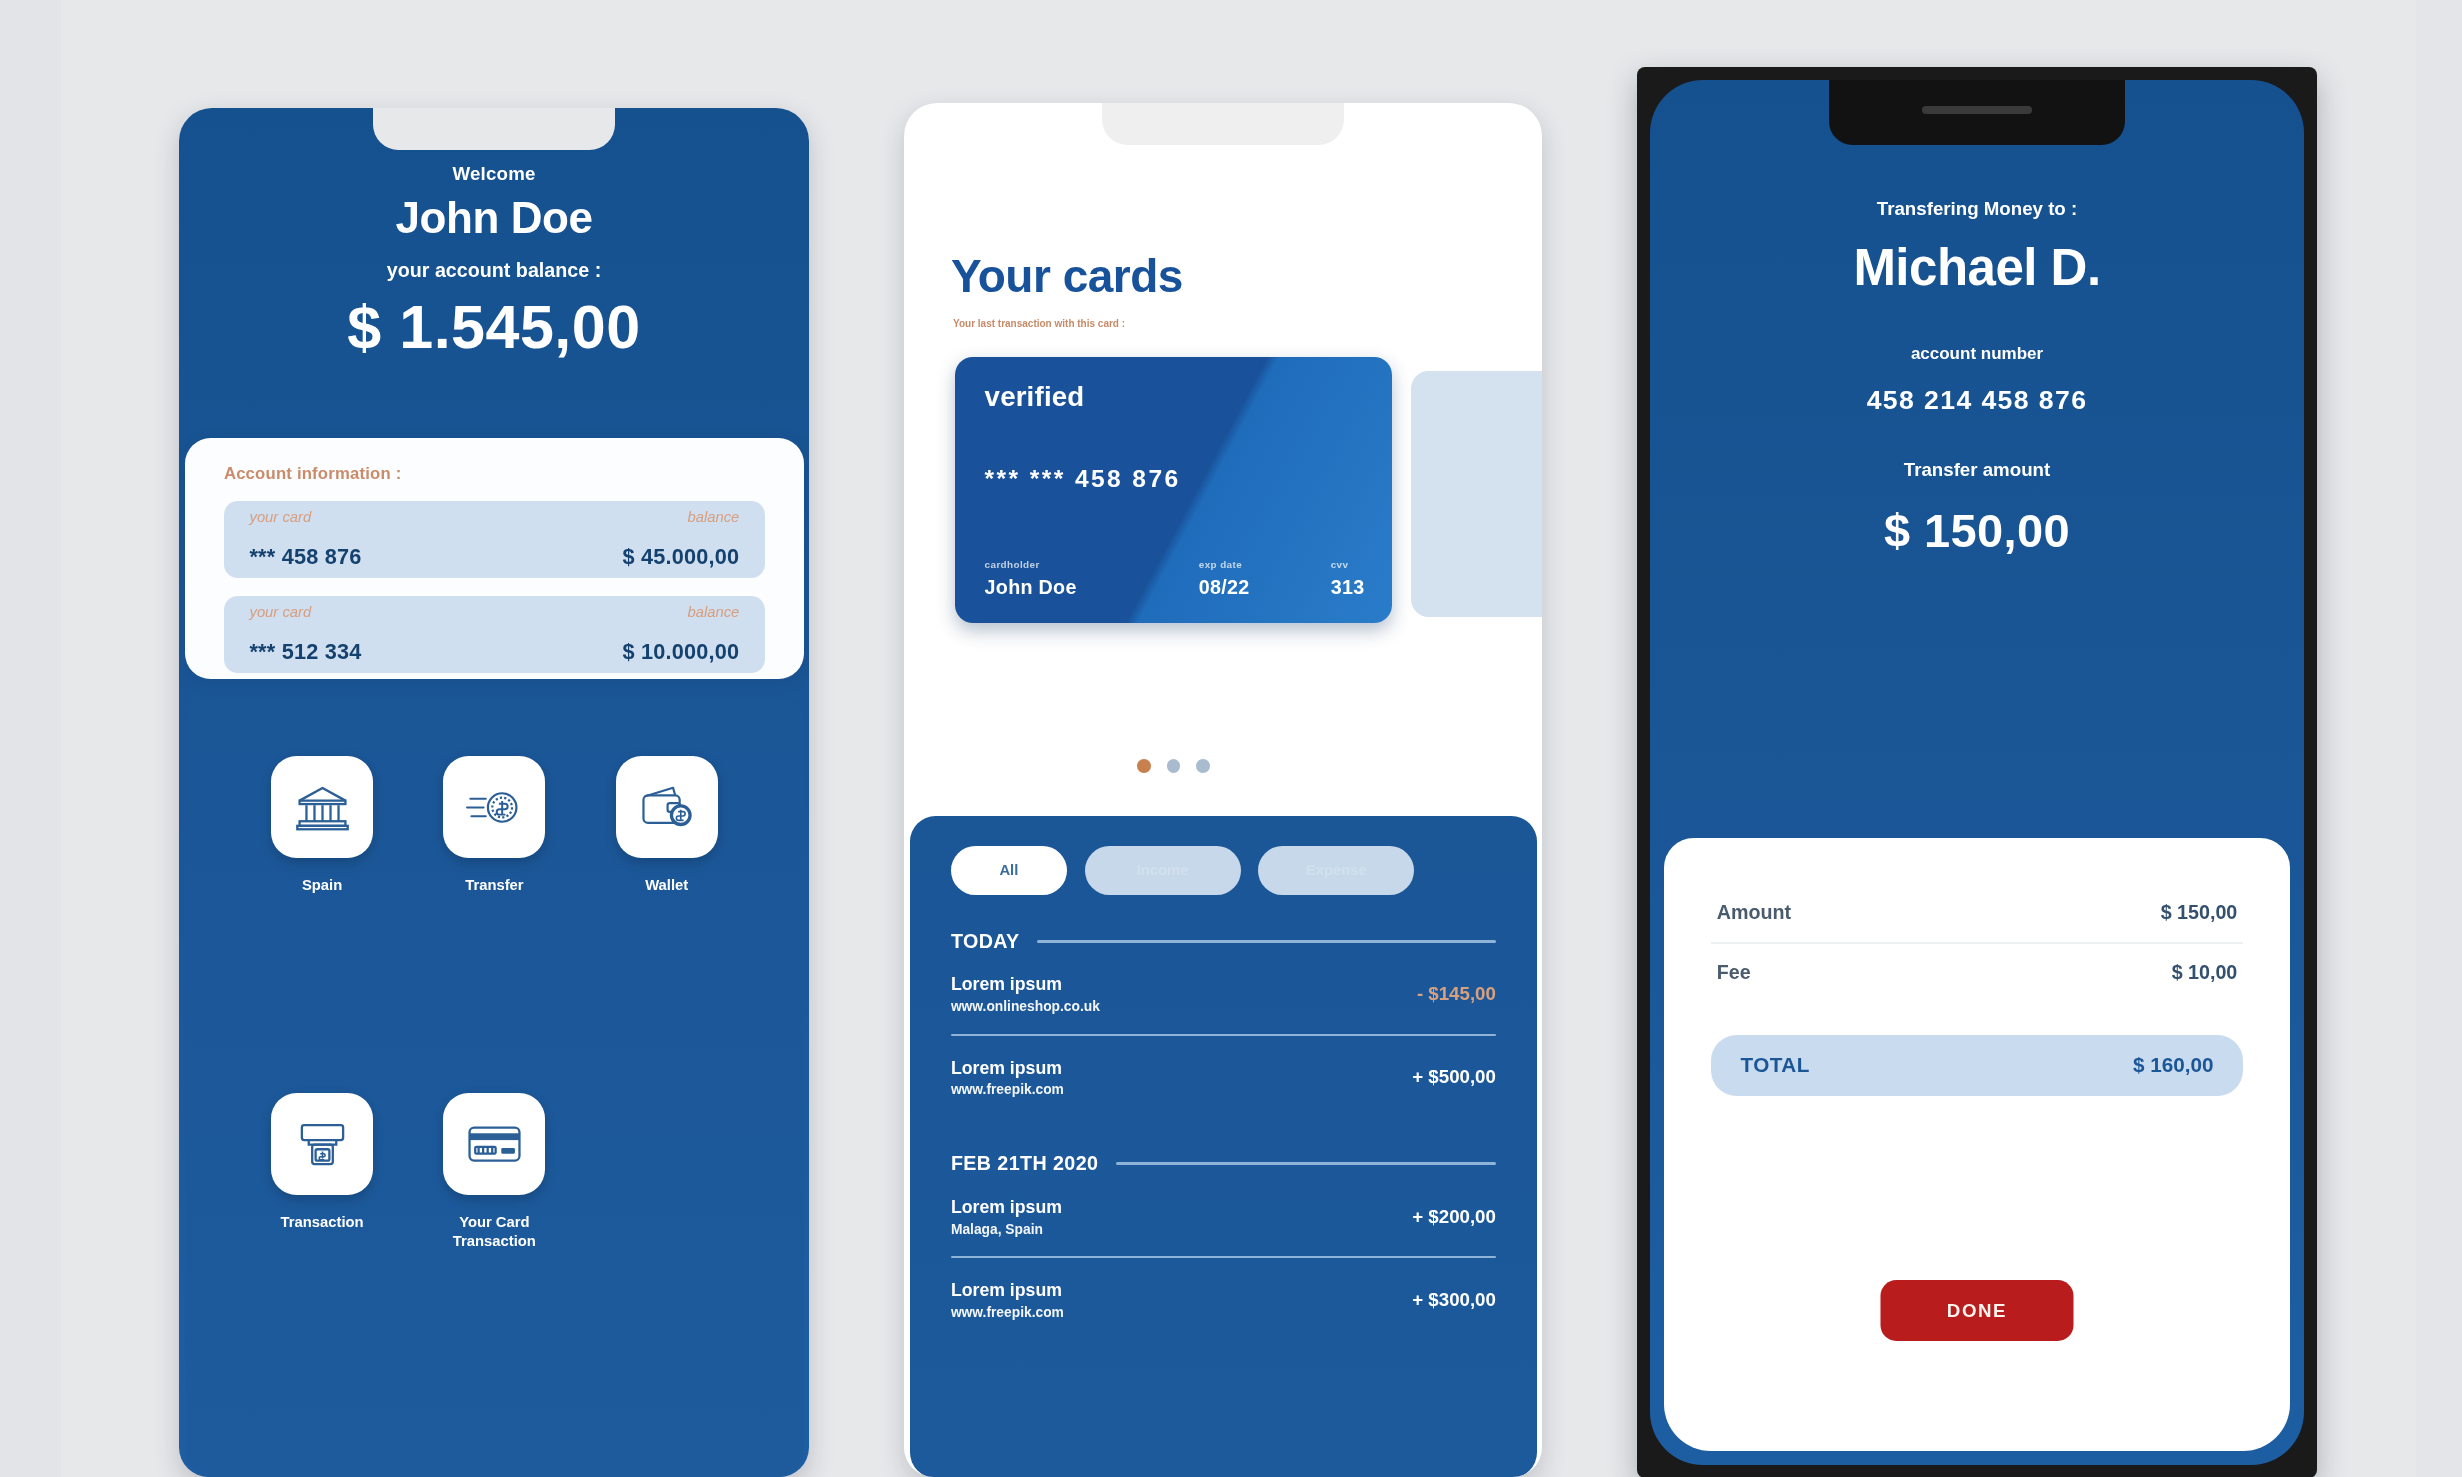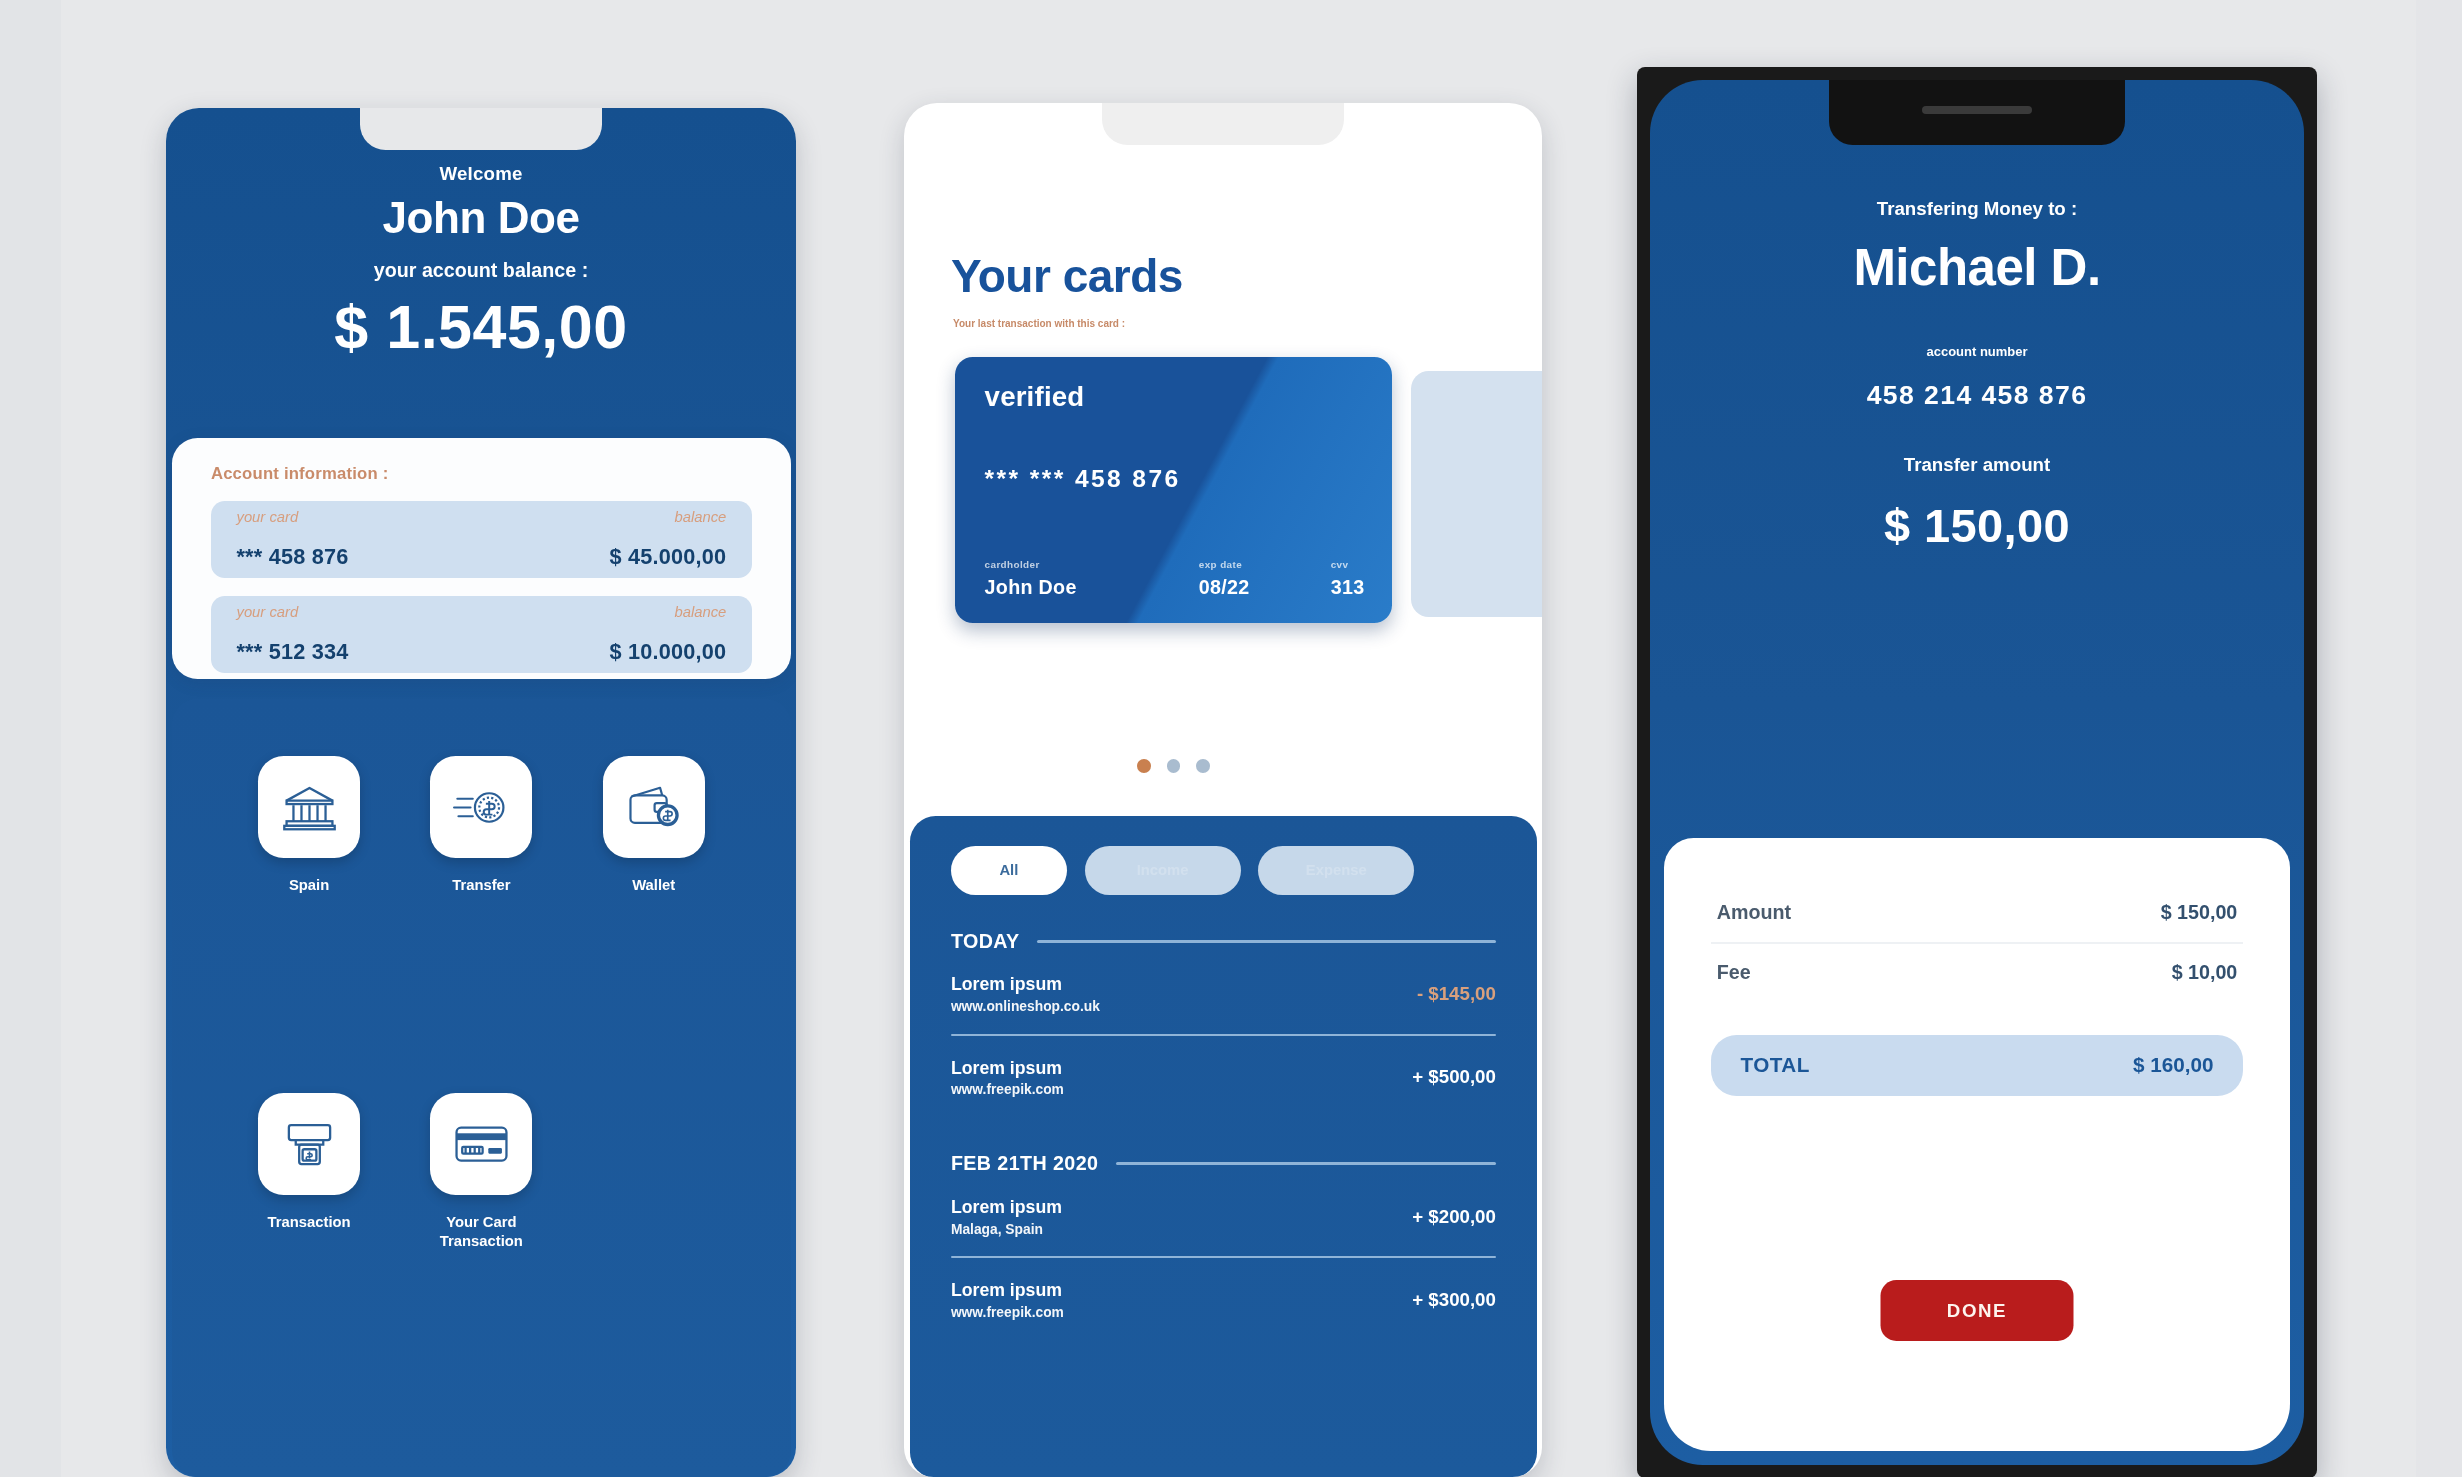--- a/index.html
+++ b/index.html
@@ -21,21 +21,21 @@
     position: absolute; left: 0; top: 0; width: 61px; height: 1478px;
     background: #e2e4e7;
   }
   #bg-strip-right {
     position: absolute; right: 0; top: 0; width: 47px; height: 1478px;
     background: #e4e5e8;
   }
 
   
   #screen1 {
-    position: absolute; left: 166px; top: 108px;
+    position: absolute; left: 179px; top: 108px;
     width: 630px; height: 1369px;
     border-radius: 33px 33px 29.6px 29.6px;
     background: linear-gradient(180deg,#15508f 0%, #1a5595 40%, #1d5ea3 100%);
     box-shadow: 0 9.9px 25.6px rgba(40,50,70,.22);
     overflow: hidden;
   }
   .notch-cut {
     position: absolute; left: 50%; transform: translateX(-50%);
     top: -1px; width: 242px; height: 43px;
     background: #e7e8ea;
@@ -182,21 +182,21 @@
   #s3-notch {
     position:absolute; top: 0; left: 50%; transform: translateX(-50%);
     width: 296px; height: 65px; background: #121212;
     border-radius: 0 0 23.6px 23.6px;
     display:flex; align-items:center; justify-content:center;
   }
   #s3-speaker { width: 110px; height: 7.9px; border-radius: 3.9px; background: #3a3a3a; margin-bottom: 5.9px;}
   #s3-head { position:absolute; top: 118px; left:0; right:0; text-align:center; color:#fff; }
   #s3-to-label { font-size: 18.7px; font-weight: 700; }
   #s3-to-name { font-size: 51px; font-weight: 800; margin-top: 17.7px; letter-spacing:-0.5px;}
-  #s3-acct-label { font-size: 13px; font-weight: 700; margin-top: 47px; }
+  #s3-acct-label { font-size: 17px; font-weight: 700; margin-top: 47px; }
   #s3-acct-num { font-size: 26.6px; font-weight: 700; margin-top: 21.7px; letter-spacing: 1.4px; }
   #s3-amt-label { font-size: 18.7px; font-weight: 700; margin-top: 43px; }
   #s3-amt { font-size: 47px; font-weight: 800; margin-top: 21.7px; letter-spacing:0.4px;}
 
   #s3-sheet {
     position:absolute; left: 13.8px; right: 13.8px; bottom: 13.8px;
     height: 613px; background:#ffffff;
     border-radius: 29.6px 29.6px 47px 47px;
     padding: 45px 47px 0 47px;
   }

